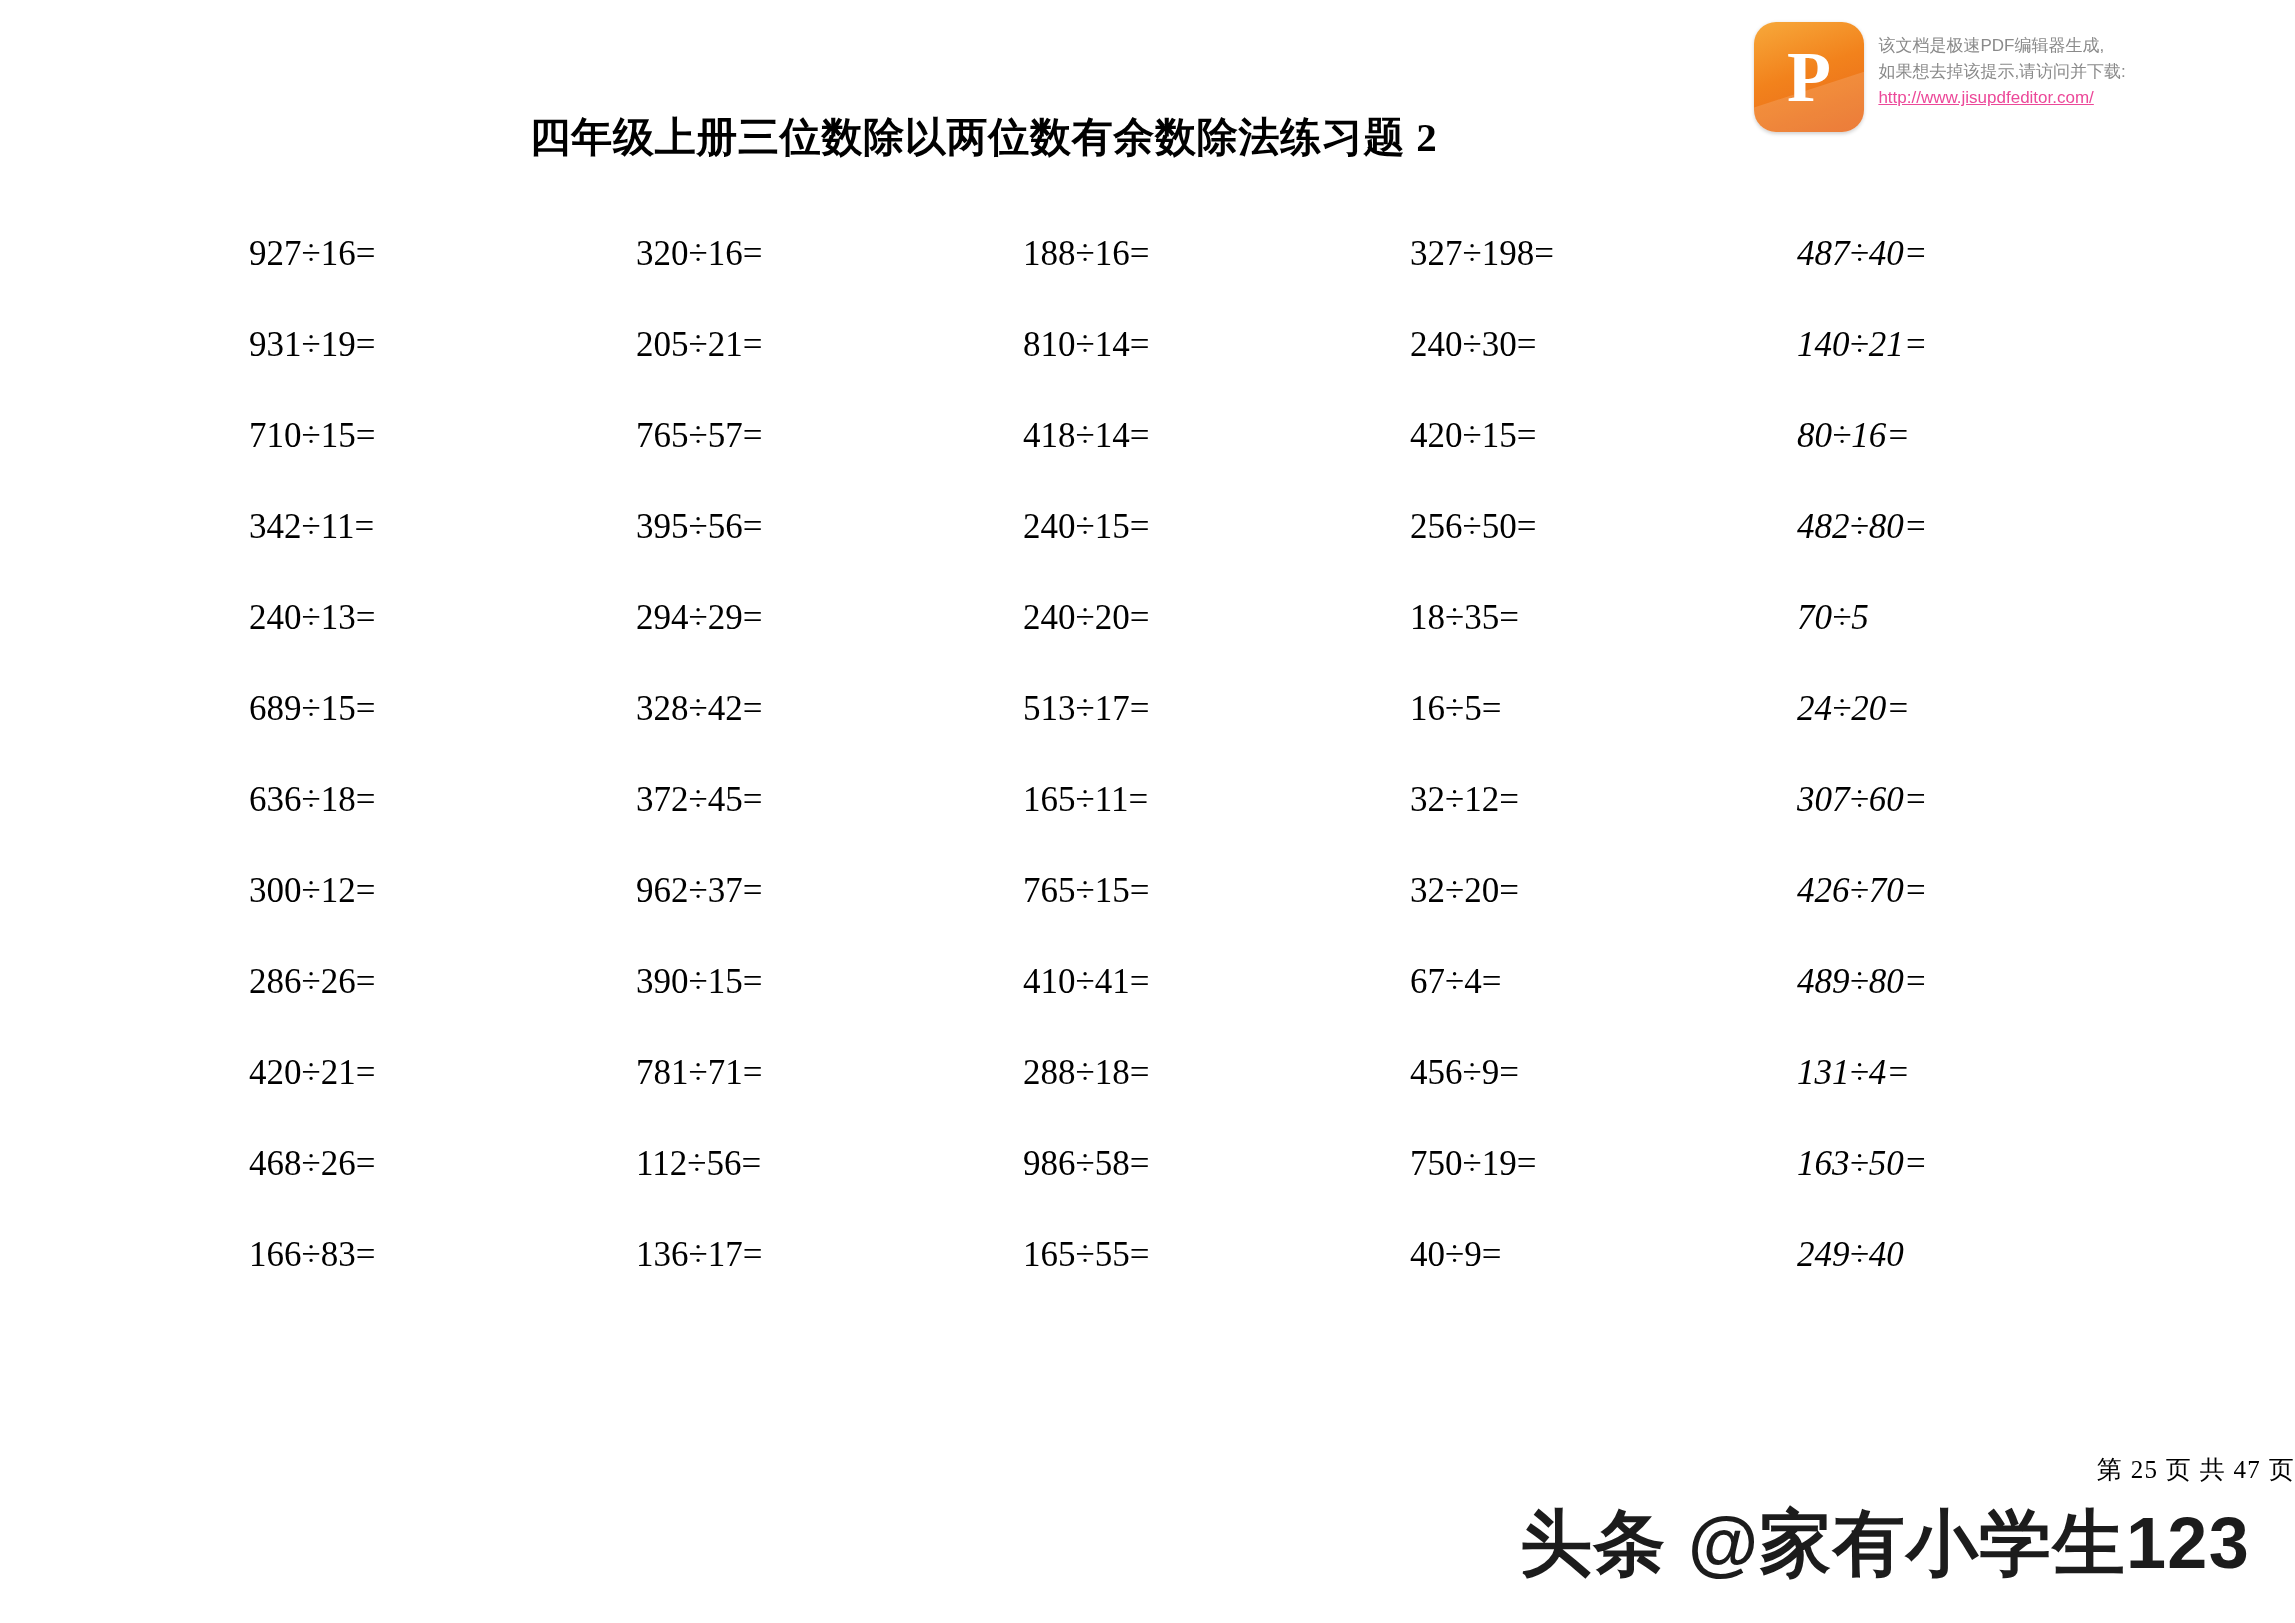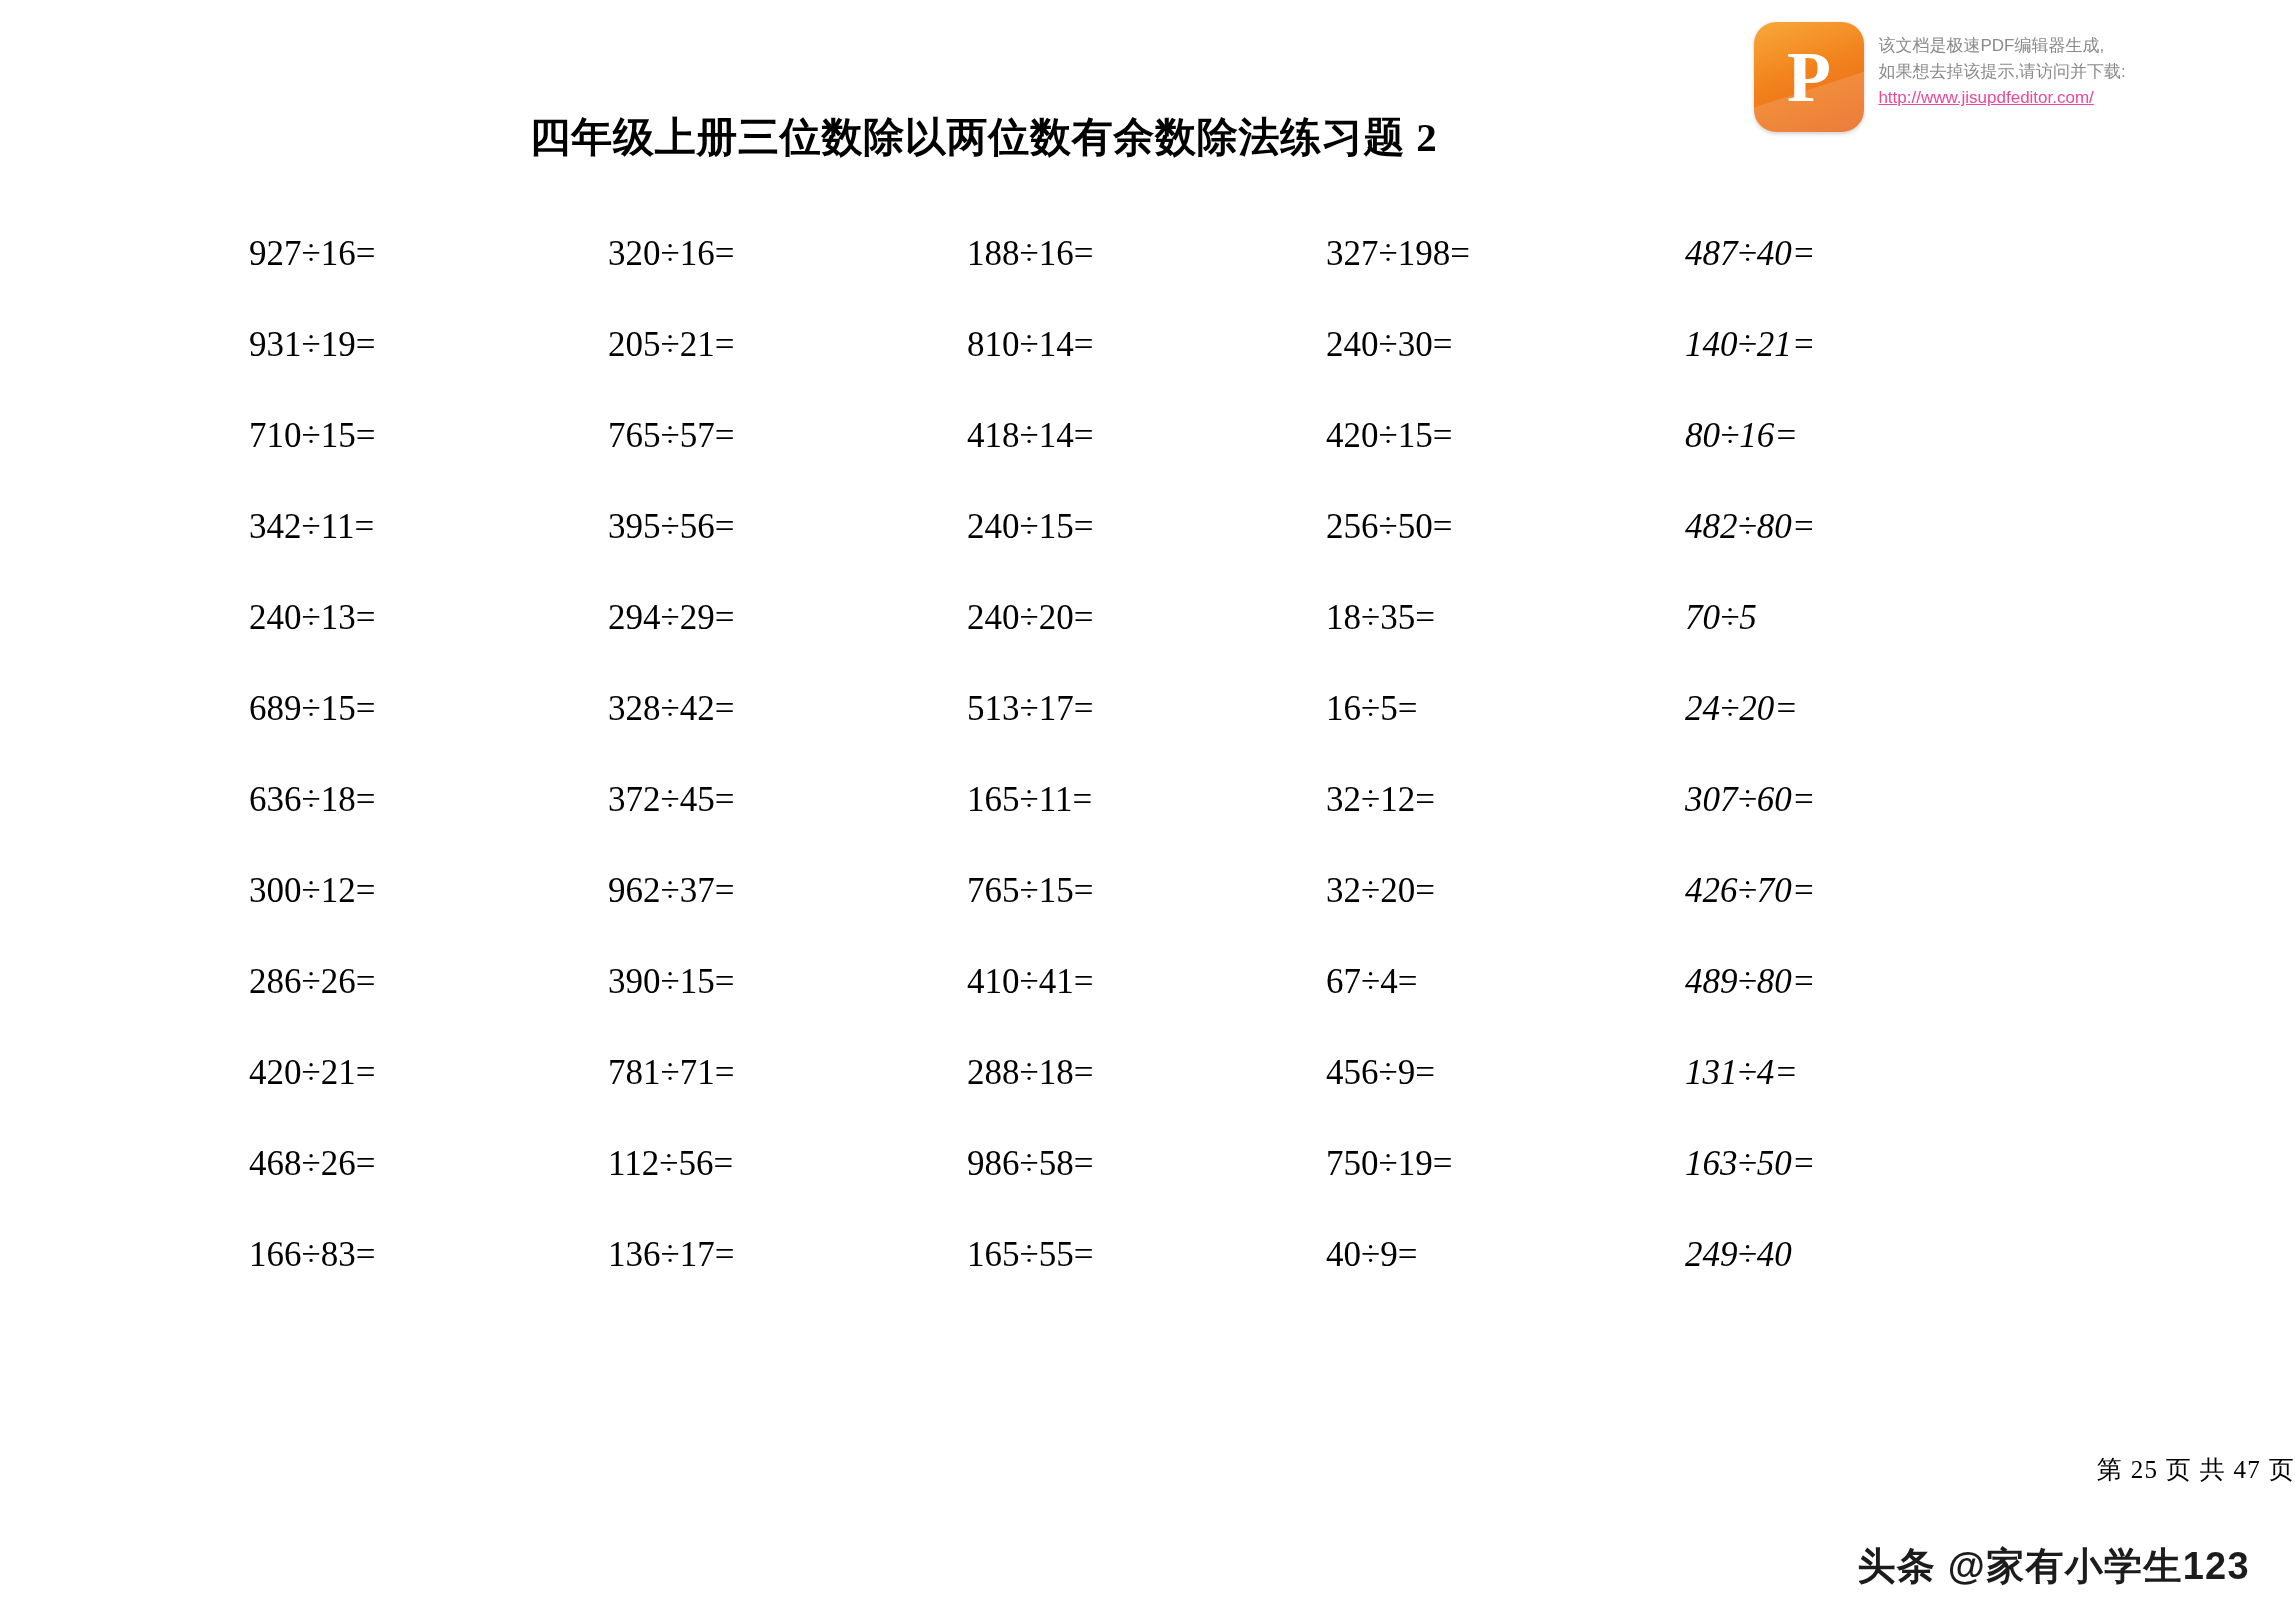--- a/index.html
+++ b/index.html
@@ -87,20 +87,21 @@
   .sheet {
     position: absolute;
     top: 208px;
     left: 249px;
     width: 1702px;
   }
   .row {
     display: flex;
     height: 91px;
     align-items: center;
+    gap: 28px;
   }
   .cell {
     width: 359px;
     flex: none;
     font-family: "Liberation Serif", serif;
     font-size: 35px;
     color: #000000;
     white-space: nowrap;
   }
   .cell:last-child { width: auto; font-style: italic; }
@@ -117,21 +118,21 @@
     color: #000000;
     letter-spacing: 1.3px;
   }
 
   
   .channel {
     position: absolute;
     bottom: 31px;
     right: 45px;
     font-family: "Liberation Sans", sans-serif;
-    font-size: 38px;
+    font-size: 72px;
     font-weight: bold;
     color: #1c1c1c;
     letter-spacing: 1.3px;
     white-space: nowrap;
   }
 </style>
 </head>
 <body>
 
 <div class="promo">

